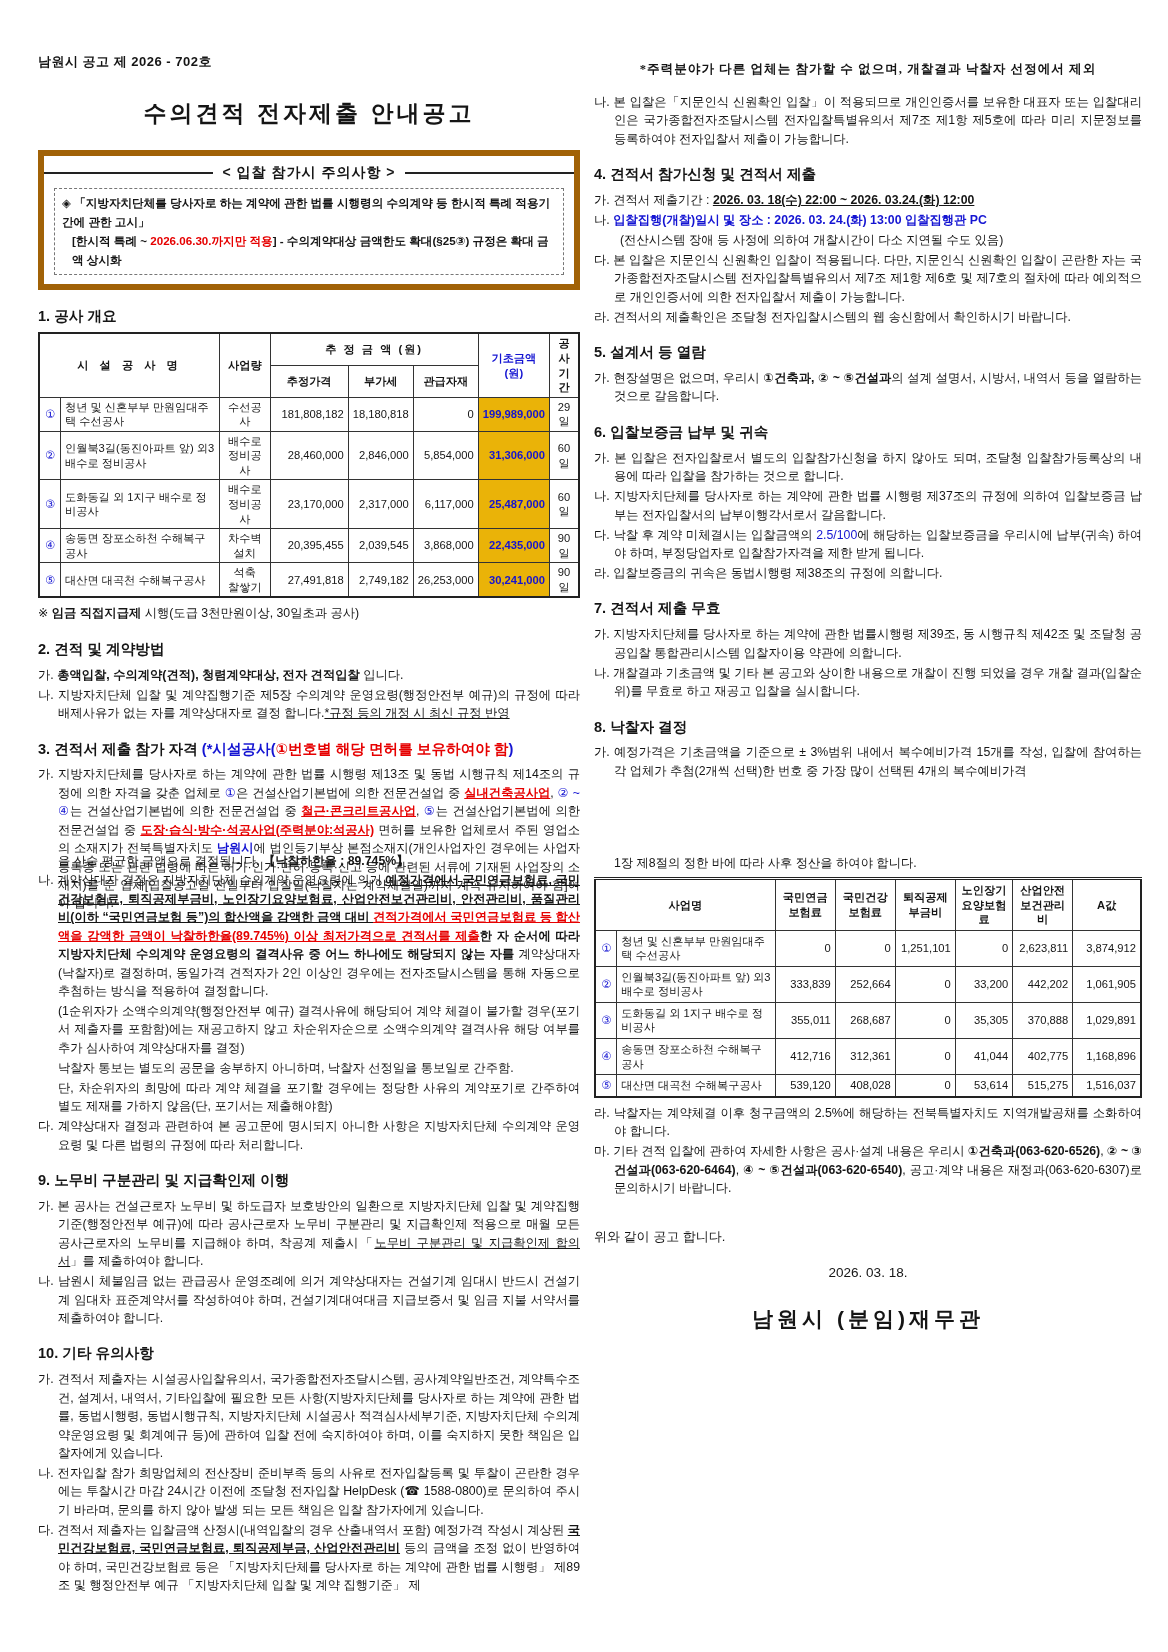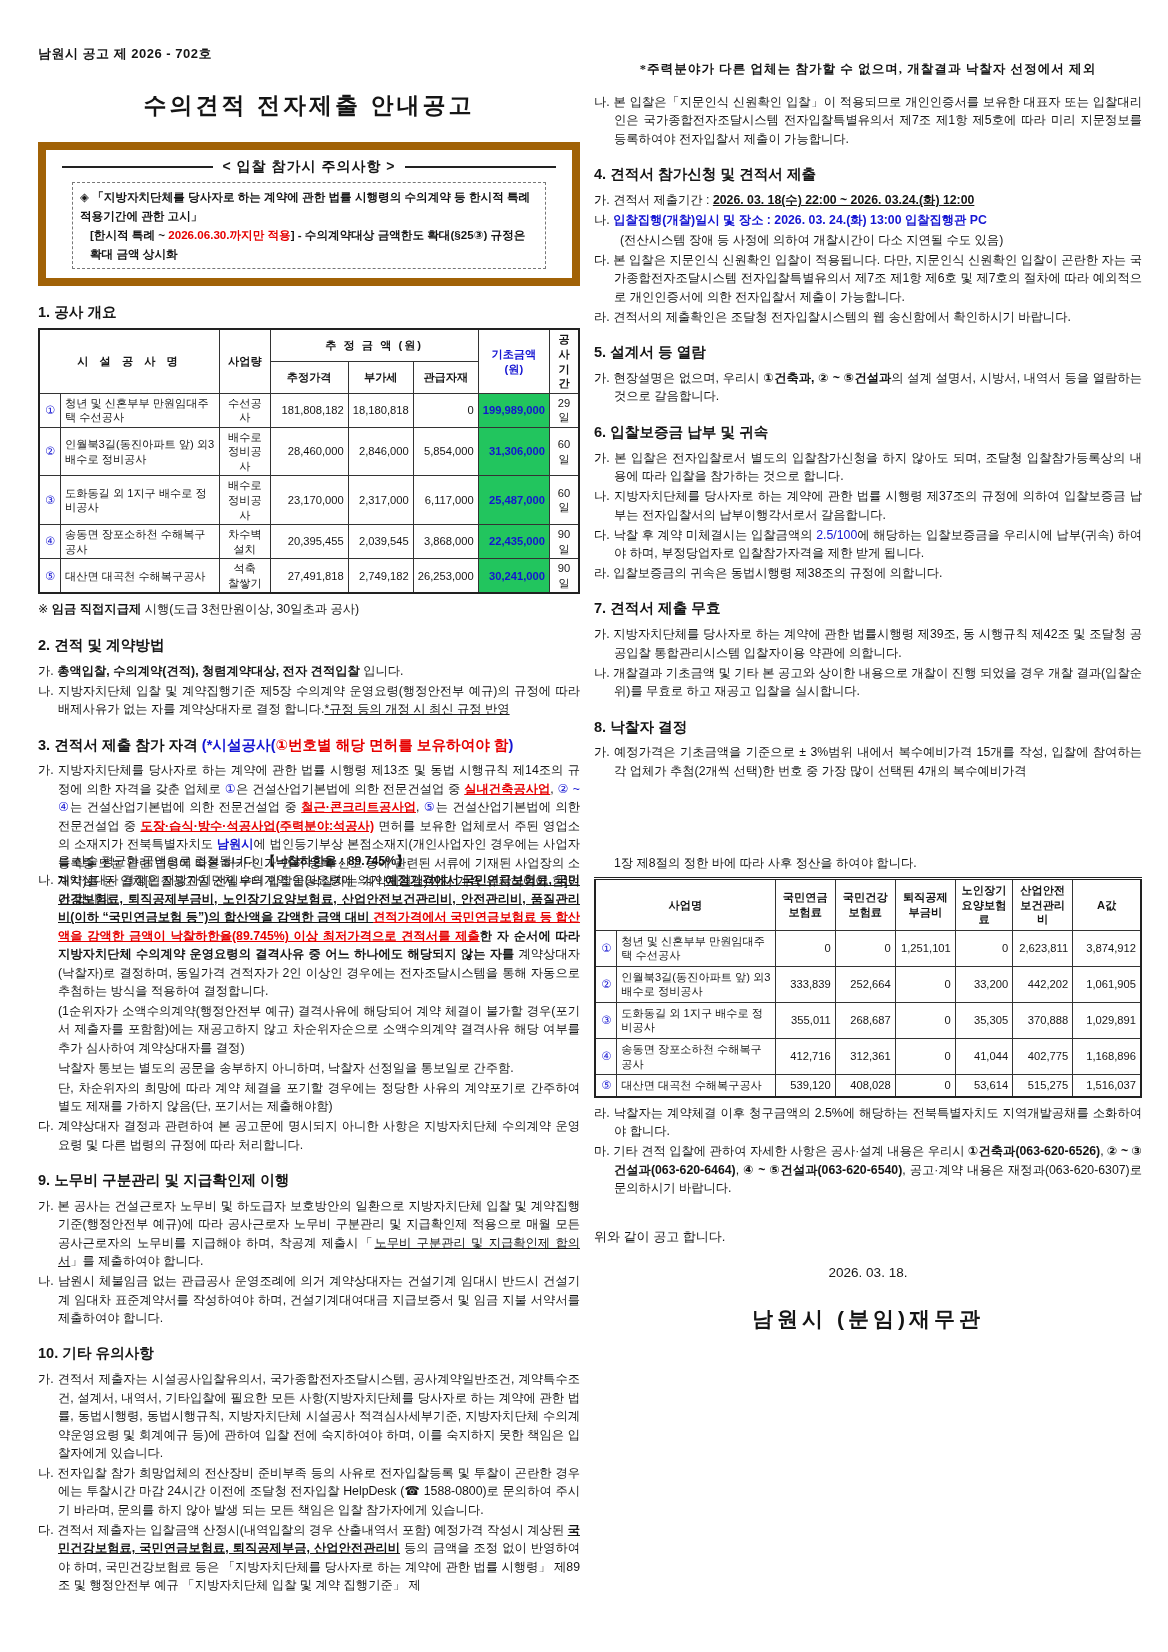--- a/index.html
+++ b/index.html
@@ -1,27 +1,27 @@
 <!DOCTYPE html>
 <html><head>
 <meta charset="utf-8">
 <style>
   html,body{margin:0;padding:0;background:#ffffff;}
   .page{position:relative;width:1168px;height:1652px;background:#fff;overflow:hidden;
         font-family:"Liberation Sans","DejaVu Sans",sans-serif;color:#151515;}
   .q{position:absolute;width:542px;font-size:12.3px;line-height:1.5;text-align:justify;}
-  .q-lt{left:38px;top:44px;}
+  .q-lt{left:38px;top:52px;}
   .q-rt{left:594px;top:60px;width:548px;}
   .q-lb{left:38px;top:850px;}
   .q-rb{left:594px;top:852px;width:548px;}
 
   .doc-no{font-size:13px;font-weight:bold;letter-spacing:.5px;text-align:left;}
   .main-title{text-align:center;font-size:23px;font-weight:bold;letter-spacing:3px;margin:24px 0 20px;}
 
-  .notice-box{border:8px solid #a16207;padding:6px 26px 9px;}
+  .notice-box{border:6px solid #a16207;padding:6px 10px 9px;}
   .notice-head{display:flex;align-items:center;gap:10px;margin:0 -10px;}
   .nline{flex:1;border-top:2px solid #222;}
   .ntext{font-weight:bold;font-size:14px;letter-spacing:1px;white-space:nowrap;}
   .notice-inner{border:1px dashed #777;margin-top:5px;padding:4px 7px;font-weight:bold;
                 font-size:11.6px;line-height:1.65;text-align:left;}
   .notice-inner .l2{padding-left:10px;}
 
   .h{font-size:14.6px;font-weight:bold;margin:16px 0 5px;text-align:left;}
   .item{margin:1.5px 0;padding-left:20px;text-indent:-20px;}
   .cont{margin:1.5px 0;padding-left:20px;}
@@ -36,21 +36,21 @@
   .t1{border:2px solid #222;}
   .t1 th,.t1 td{border:1px solid #333;padding:2px 4px;font-size:11.2px;line-height:1.3;}
   .t2{border:2px solid #222;border-top:3px double #222;}
   .t2 th,.t2 td{border:1px solid #333;padding:3px 4px;font-size:11.2px;line-height:1.3;}
   th{font-weight:bold;text-align:center;background:#fff;}
   .pre{white-space:pre-line;}
   .c{text-align:center;}
   .lft{text-align:left;}
   .rt{text-align:right;}
   .circ{color:#1414d2;text-align:center;}
-  .base{text-align:right;font-weight:bold;color:#1414d2;background:#22c55e;}
+  .base{text-align:right;font-weight:bold;color:#1414d2;background:#eab308;}
   .note-star{}
 
   .script-note{font-family:"Liberation Serif","DejaVu Serif",serif;font-weight:bold;
                text-align:center;font-size:12.6px;letter-spacing:1px;margin-bottom:14px;}
   .closing{margin-top:30px;font-size:13px;}
   .date{text-align:center;margin-top:16px;font-size:13.5px;}
   .signer{text-align:center;margin-top:20px;font-size:21px;font-weight:bold;letter-spacing:4px;}
 </style>
 </head>
 <body>

